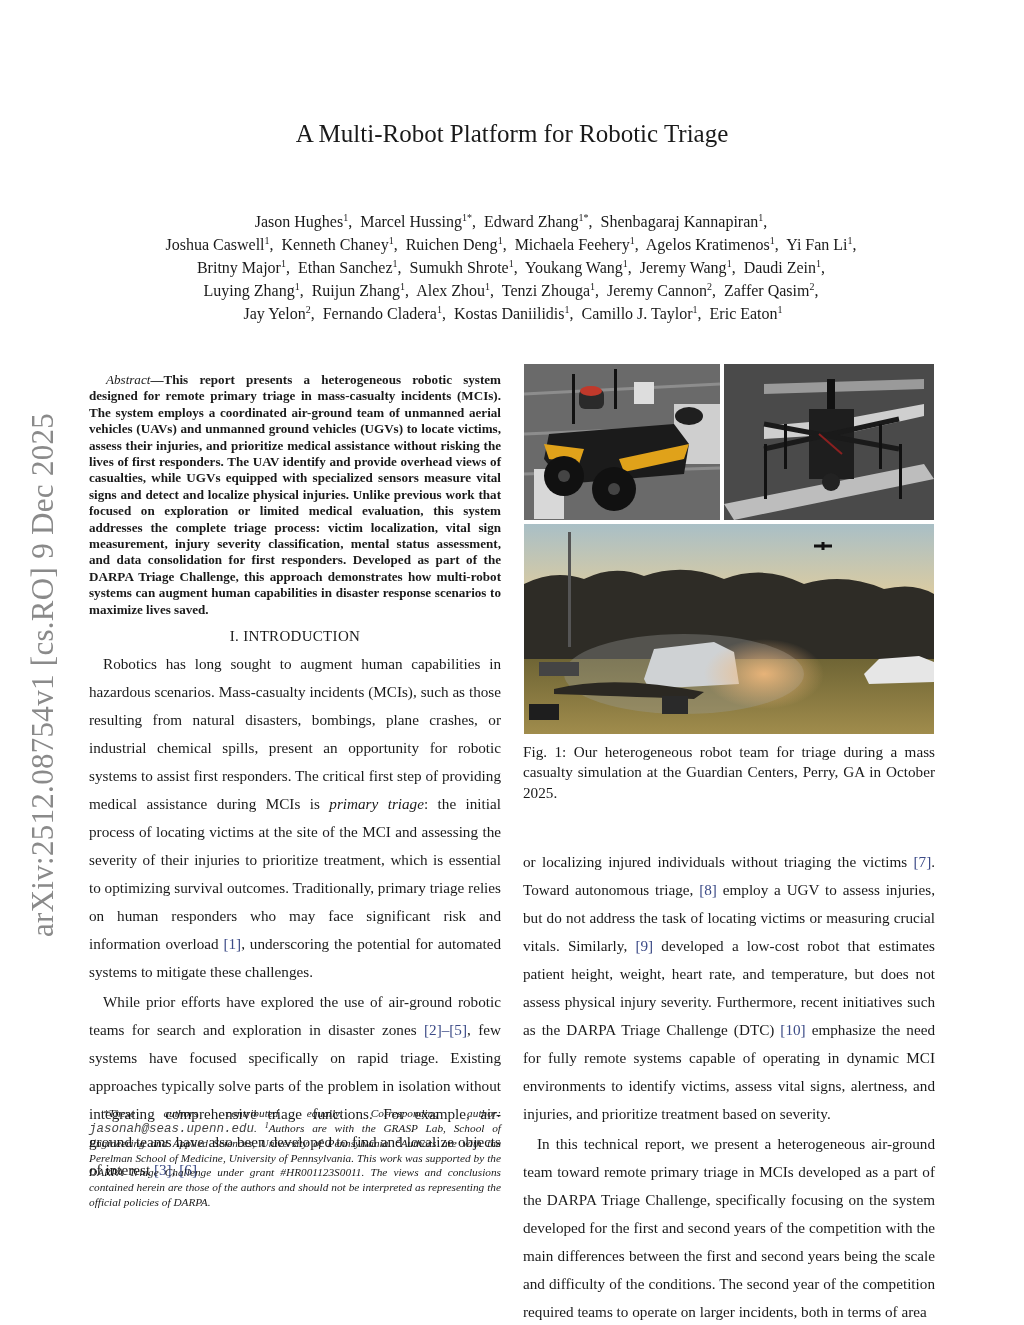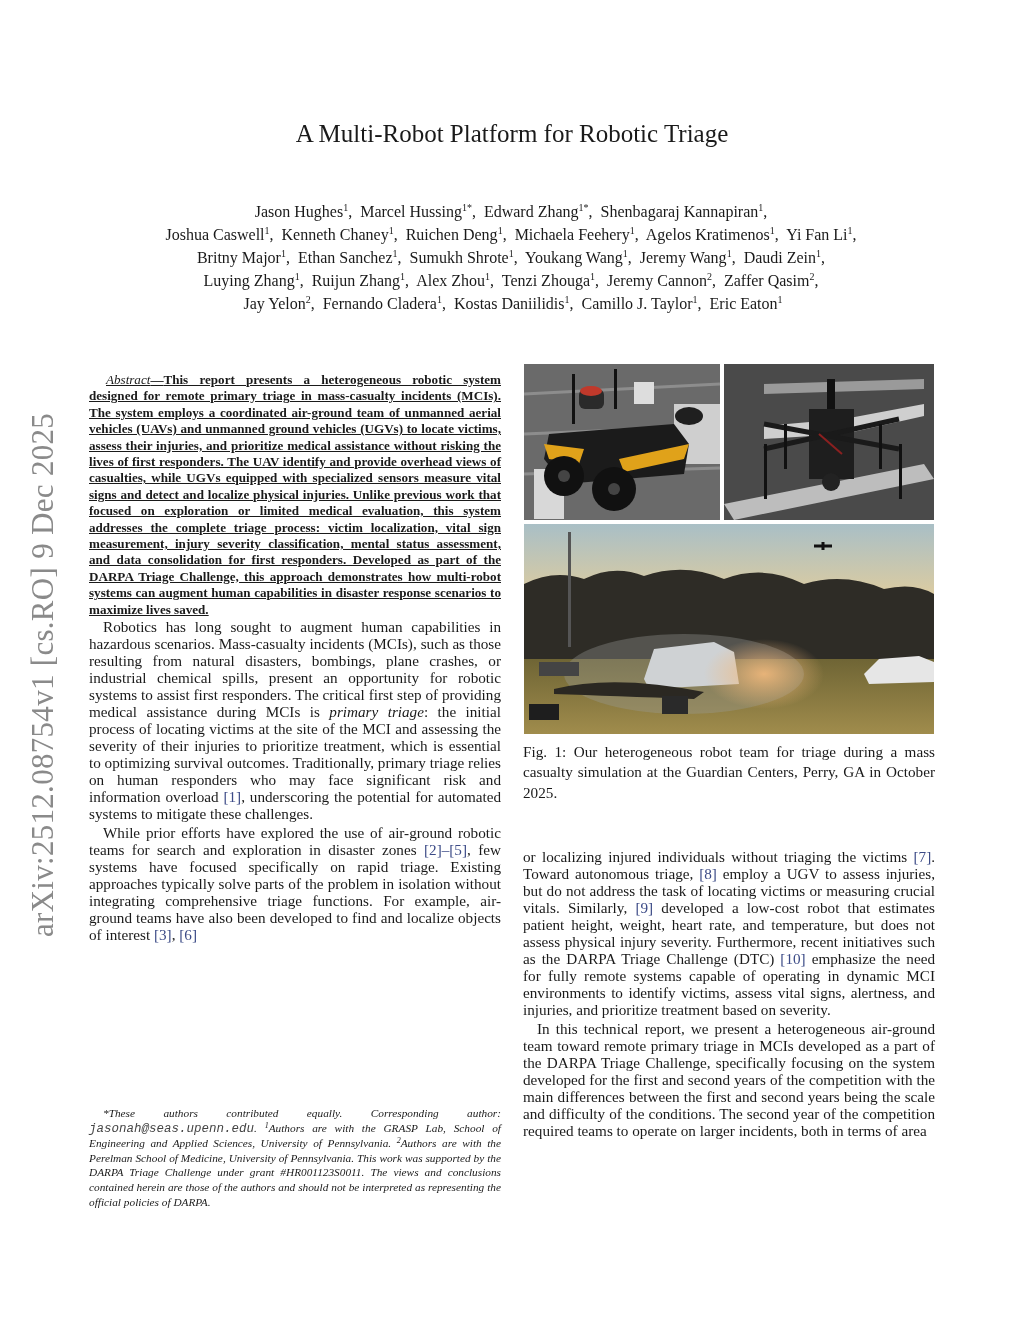--- a/index.html
+++ b/index.html
@@ -1,27 +1,27 @@
 <!DOCTYPE html>
 <html><head>
 <meta charset="utf-8">
 <style>
   html, body { margin: 0; padding: 0; background: #ffffff; }
   body { width: 1024px; height: 1325px; position: relative; overflow: hidden; font-family: "Liberation Serif", serif; color: #1a1a1a; }
   .arxiv-stamp { position: absolute; left: 18px; top: 375px; width: 50px; height: 600px; display: flex; align-items: center; justify-content: center; }
   .arxiv-stamp span { display: block; transform: rotate(-90deg); white-space: nowrap; font-size: 31px; color: #8a8a8a; letter-spacing: 0.3px; }
   .title { position: absolute; left: 0; top: 118px; width: 1024px; text-align: center; font-size: 25px; line-height: 31px; }
-  .authors { position: absolute; left: 88px; top: 200px; width: 850px; text-align: center; font-size: 16px; line-height: 23px; }
+  .authors { position: absolute; left: 88px; top: 210px; width: 850px; text-align: center; font-size: 16px; line-height: 23px; }
   .authors sup { font-size: 10px; vertical-align: 6px; line-height: 0; }
   .col-left { position: absolute; left: 89px; top: 372px; width: 412px; }
   .col-right { position: absolute; left: 523px; top: 848px; width: 412px; }
-  .abstract { font-size: 13.1px; line-height: 16.4px; font-weight: bold; text-align: justify; text-indent: 17px; margin: 0; text-decoration: underline; }
+  .abstract { font-size: 13.1px; line-height: 16.4px; font-weight: bold; text-align: justify; text-indent: 17px; margin: 0; }
   .abstract .lead { font-style: italic; font-weight: normal; }
   .section-heading { font-size: 15px; text-align: center; margin: 10px 0 5px 0; letter-spacing: 0.3px; }
-  .body-p { font-size: 15.2px; line-height: 17px; text-align: justify; text-indent: 14px; margin: 0 0 2px 0; }
+  .body-p { font-size: 15.2px; line-height: 28px; text-align: justify; text-indent: 14px; margin: 0 0 2px 0; }
   .body-p.cont { text-indent: 0; }
   .cite { color: #3b4a86; }
   .footnote { position: absolute; left: 89px; top: 1106px; width: 412px; font-size: 11.3px; line-height: 14.6px; text-align: justify; text-indent: 14px; font-style: italic; }
   .footnote sup { font-size: 8px; vertical-align: 4px; line-height: 0; }
   .mono { font-family: "Liberation Mono", monospace; font-size: 12.5px; color: #444; }
   .figure { position: absolute; left: 524px; top: 364px; width: 410px; height: 370px; }
   .fig-img { position: absolute; overflow: hidden; }
   .fig-ugv { left: 0; top: 0; width: 196px; height: 156px; background: repeating-linear-gradient(90deg, #6f6f6f 0 9px, #5b5b5b 9px 18px), #666; }
   .fig-uav { left: 200px; top: 0; width: 210px; height: 156px; background: linear-gradient(170deg, #4b4b4b 0%, #3d3d3d 45%, #5a5a5a 100%); }
   .fig-field { left: 0; top: 160px; width: 410px; height: 210px; background: linear-gradient(180deg, #a8bcc4 0%, #d6cfb2 28%, #e8c98f 40%, #3d3a30 48%, #2c2a24 62%, #6d6439 72%, #9c8c4c 100%); }
@@ -110,20 +110,21 @@
       <rect x="138" y="172" width="26" height="18" fill="#2a2a2a"></rect>
     </svg>
   </div>
 </div>
 
 <div class="caption">Fig. 1: Our heterogeneous robot team for triage during a mass casualty simulation at the Guardian Centers, Perry, GA in October 2025.</div>
 
 <div class="col-left">
   <p class="abstract"><span class="lead">Abstract</span><span>—</span><span>This report presents a heterogeneous robotic system designed for remote primary triage in mass-casualty incidents (MCIs). The system employs a coordinated air-ground team of unmanned aerial vehicles (UAVs) and unmanned ground vehicles (UGVs) to locate victims, assess their injuries, and prioritize medical assistance without risking the lives of first responders. The UAV identify and provide overhead views of casualties, while UGVs equipped with specialized sensors measure vital signs and detect and localize physical injuries. Unlike previous work that focused on exploration or limited medical evaluation, this system addresses the complete triage process: victim localization, vital sign measurement, injury severity classification, mental status assessment, and data consolidation for first responders. Developed as part of the DARPA Triage Challenge, this approach demonstrates how multi-robot systems can augment human capabilities in disaster response scenarios to maximize lives saved.</span></p>
 
+  <div class="section-heading">I. INTRODUCTION</div>
 
   <p class="body-p"><span>Robotics has long sought to augment human capabilities in hazardous scenarios. Mass-casualty incidents (MCIs), such as those resulting from natural disasters, bombings, plane crashes, or industrial chemical spills, present an opportunity for robotic systems to assist first responders. The critical first step of providing medical assistance during MCIs is </span><em>primary triage</em><span>: the initial process of locating victims at the site of the MCI and assessing the severity of their injuries to prioritize treatment, which is essential to optimizing survival outcomes. Traditionally, primary triage relies on human responders who may face significant risk and information overload </span><a class="cite">[1]</a><span>, underscoring the potential for automated systems to mitigate these challenges.</span></p>
 
   <p class="body-p"><span>While prior efforts have explored the use of air-ground robotic teams for search and exploration in disaster zones </span><a class="cite">[2]–[5]</a><span>, few systems have focused specifically on rapid triage. Existing approaches typically solve parts of the problem in isolation without integrating comprehensive triage functions. For example, air-ground teams have also been developed to find and localize objects of interest </span><a class="cite">[3]</a><span>, </span><a class="cite">[6]</a></p>
 </div>
 
 <div class="footnote"><span>*These authors contributed equally. Corresponding author: </span><a class="mono">jasonah@seas.upenn.edu</a><span>. </span><sup>1</sup><span>Authors are with the GRASP Lab, School of Engineering and Applied Sciences, University of Pennsylvania. </span><sup>2</sup><span>Authors are with the Perelman School of Medicine, University of Pennsylvania. This work was supported by the DARPA Triage Challenge under grant #HR001123S0011. The views and conclusions contained herein are those of the authors and should not be interpreted as representing the official policies of DARPA.</span></div>
 
 <div class="col-right">
   <p class="body-p cont"><span>or localizing injured individuals without triaging the victims </span><a class="cite">[7]</a><span>. Toward autonomous triage, </span><a class="cite">[8]</a><span> employ a UGV to assess injuries, but do not address the task of locating victims or measuring crucial vitals. Similarly, </span><a class="cite">[9]</a><span> developed a low-cost robot that estimates patient height, weight, heart rate, and temperature, but does not assess physical injury severity. Furthermore, recent initiatives such as the DARPA Triage Challenge (DTC) </span><a class="cite">[10]</a><span> emphasize the need for fully remote systems capable of operating in dynamic MCI environments to identify victims, assess vital signs, alertness, and injuries, and prioritize treatment based on severity.</span></p>

